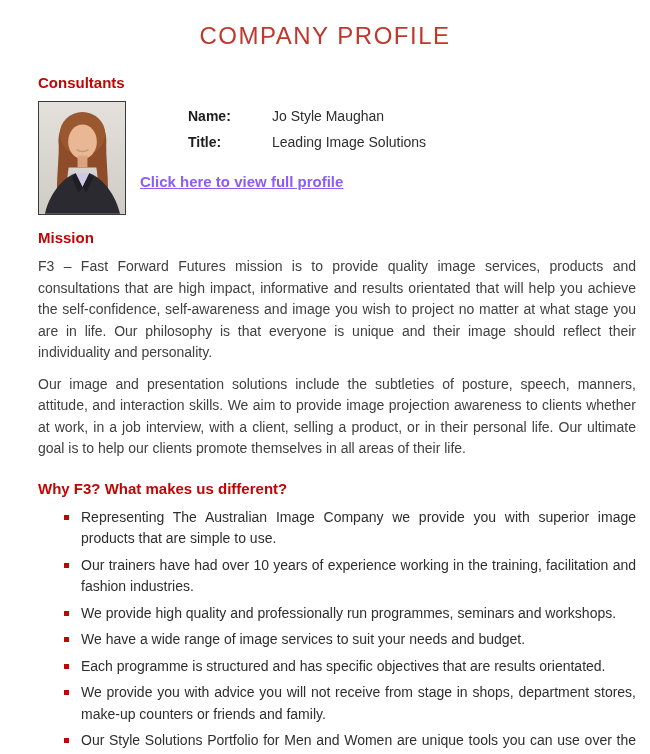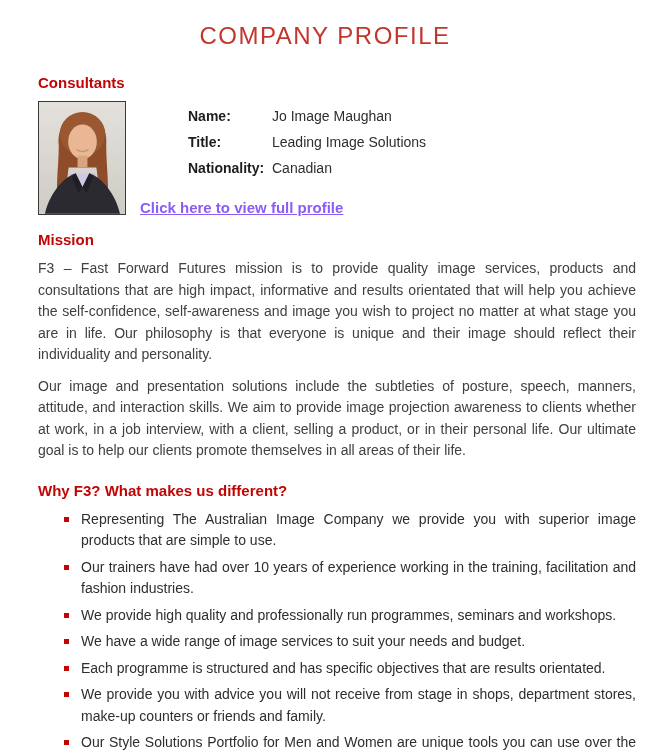--- a/index.html
+++ b/index.html
@@ -142,30 +142,26 @@
 
           <path d="M6 113 C12 88 28 75 37 72 L44 86 L51 72 C60 75 76 88 82 113 Z" fill="#2a2a30"></path>
           <path d="M37 72 L44 86 L40 92 L33 76 Z" fill="#1e1e24"></path>
           <path d="M51 72 L44 86 L48 92 L55 76 Z" fill="#1e1e24"></path>
         </svg>
       </div>
 
       <div class="profile-details">
         <div class="field-row">
           <span class="field-label">Name:</span>
-          <span class="field-value">Jo Image Maughan</span>
+          <span class="field-value">Jo Style Maughan</span>
         </div>
         <div class="field-row">
           <span class="field-label">Title:</span>
           <span class="field-value">Leading Image Solutions</span>
         </div>
-        <div class="field-row">
-          <span class="field-label">Nationality:</span>
-          <span class="field-value">Canadian</span>
-        </div>
         <a class="profile-link" href="#">Click here to view full profile</a>
       </div>
     </div>
   </div>
 
   <div class="section mission">
     <h2 class="section-heading">Mission</h2>
     <p class="body-para">F3 – Fast Forward Futures mission is to provide quality image services, products and consultations that are high impact, informative and results orientated that will help you achieve the self-confidence, self-awareness and image you wish to project no matter at what stage you are in life.  Our philosophy is that everyone is unique and their image should reflect their individuality and personality.</p>
     <p class="body-para">Our image and presentation solutions include the subtleties of posture, speech, manners, attitude, and interaction skills.  We aim to provide image projection awareness to clients whether at work, in a job interview, with a client, selling a product, or in their personal life.  Our ultimate goal is to help our clients promote themselves in all areas of their life.</p>
   </div>

